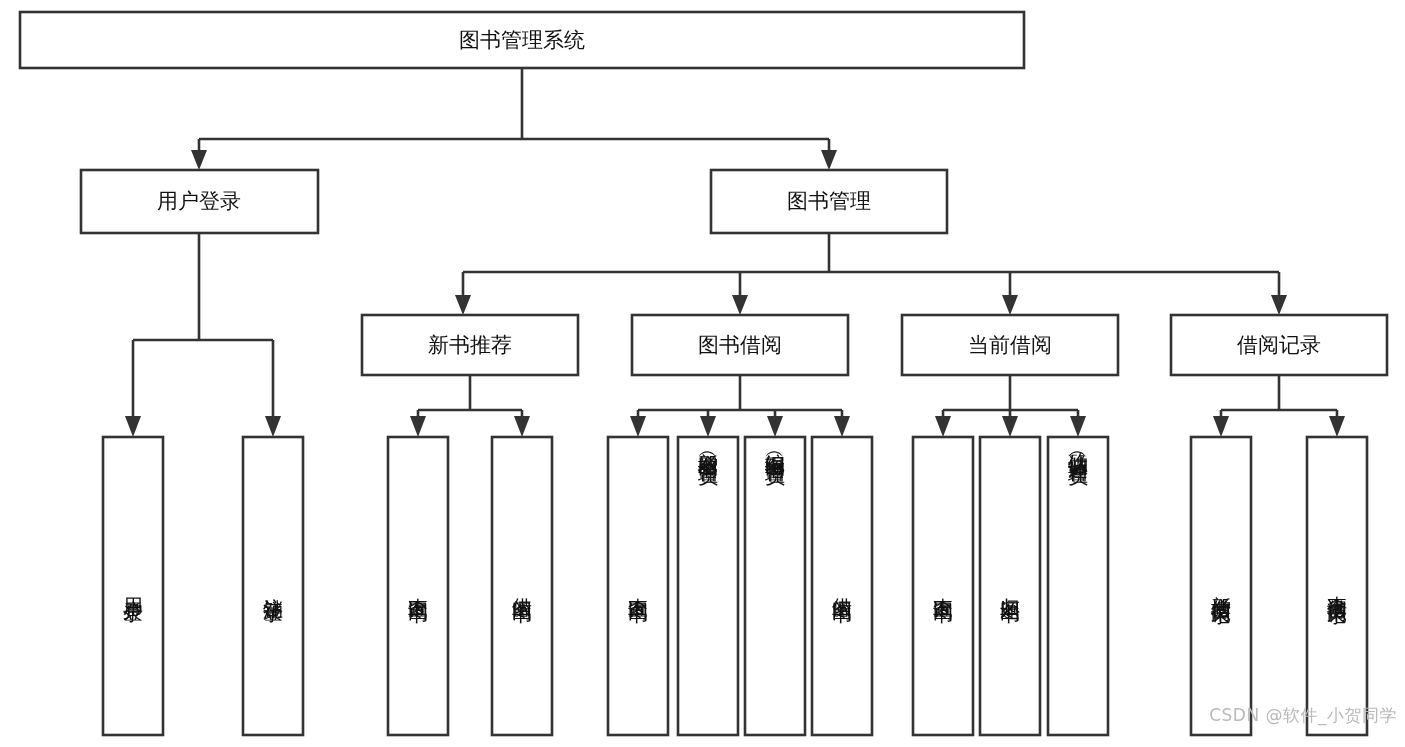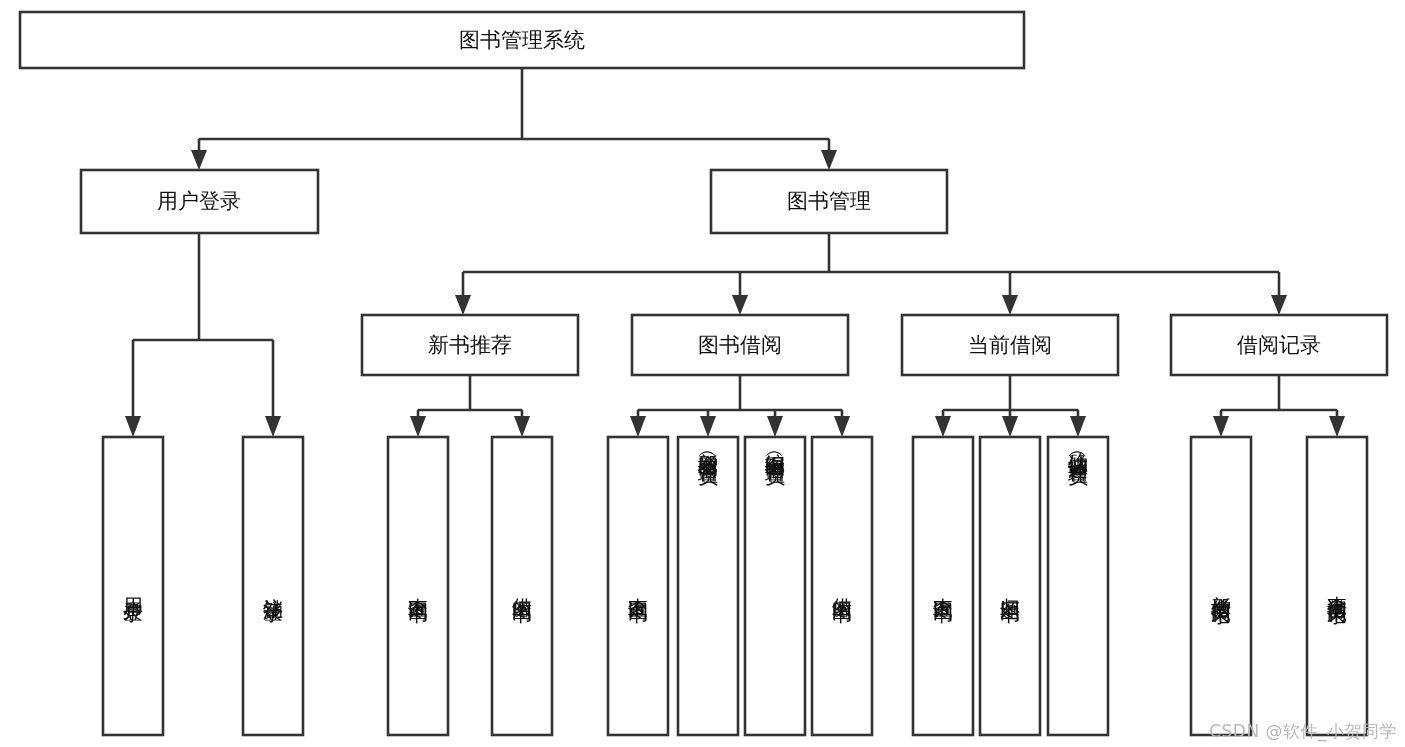--- a/index.html
+++ b/index.html
@@ -65,21 +65,21 @@
     color: #111111;
     writing-mode: vertical-rl;
     text-orientation: upright;
     letter-spacing: 2px;
     white-space: nowrap;
     text-align: center;
   }
   #watermark {
     position: absolute;
     right: 8px;
-    bottom: 4px;
+    bottom: 20px;
     font-family: "DejaVu Sans", "Liberation Sans", sans-serif;
     font-size: 17px;
     color: #b9b9b9;
     letter-spacing: 0.5px;
     white-space: nowrap;
   }
 </style>
 </head>
 <body>
 

